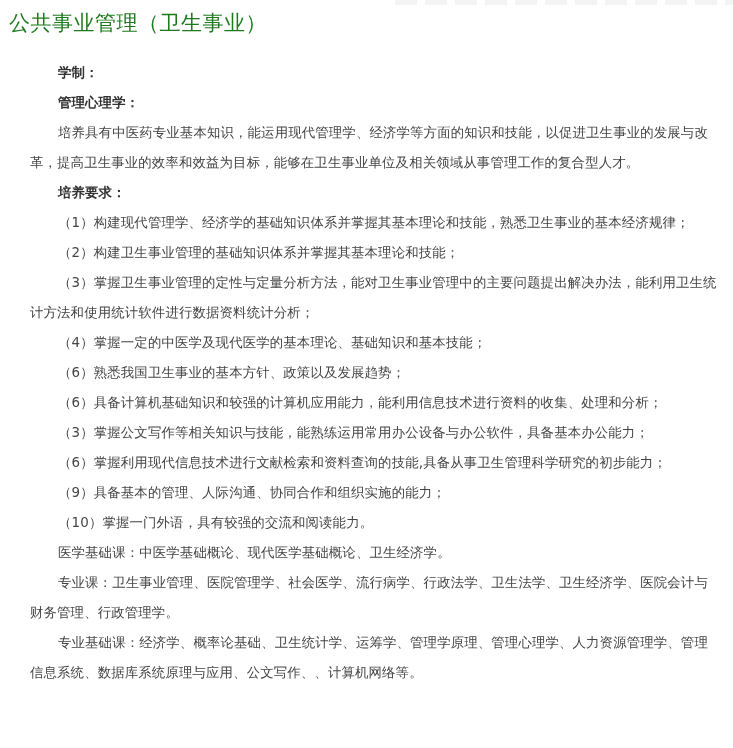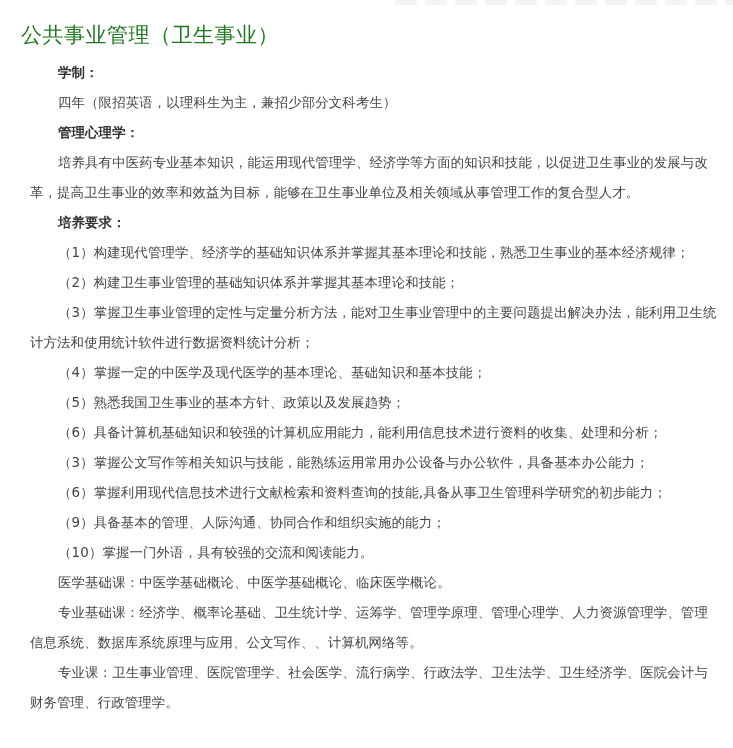--- a/index.html
+++ b/index.html
@@ -20,21 +20,21 @@
       left: 395px;
       width: 338px;
       height: 5px;
       background: repeating-linear-gradient(90deg, #f1f1f1 0 22px, #ffffff 22px 30px);
       opacity: 0.8;
     }
     .page-title {
       position: absolute;
       left: 9px;
       top: 8px;
-      margin: 12px;
+      margin: 0;
       font-size: 21px;
       font-weight: normal;
       color: #1f7a1f;
       letter-spacing: 0.5px;
       line-height: 30px;
       white-space: nowrap;
     }
     .content {
       position: absolute;
       left: 30px;
@@ -56,33 +56,32 @@
   </style>
 </head>
 <body>
 
 <div class="watermark-strip"></div>
 
 <h1 class="page-title">公共事业管理（卫生事业）</h1>
 
 <div class="content">
   <p class="heading">学制：</p>
-  <p>四年（限招英语，以理科生为主，兼招少部分文科考生）</p>
 
   <p class="heading">管理心理学：</p>
   <p>培养具有中医药专业基本知识，能运用现代管理学、经济学等方面的知识和技能，以促进卫生事业的发展与改革，提高卫生事业的效率和效益为目标，能够在卫生事业单位及相关领域从事管理工作的复合型人才。</p>
 
   <p class="heading">培养要求：</p>
   <p>（1）构建现代管理学、经济学的基础知识体系并掌握其基本理论和技能，熟悉卫生事业的基本经济规律；</p>
   <p>（2）构建卫生事业管理的基础知识体系并掌握其基本理论和技能；</p>
   <p>（3）掌握卫生事业管理的定性与定量分析方法，能对卫生事业管理中的主要问题提出解决办法，能利用卫生统计方法和使用统计软件进行数据资料统计分析；</p>
   <p>（4）掌握一定的中医学及现代医学的基本理论、基础知识和基本技能；</p>
-  <p>（5）熟悉我国卫生事业的基本方针、政策以及发展趋势；</p>
+  <p>（6）熟悉我国卫生事业的基本方针、政策以及发展趋势；</p>
   <p>（6）具备计算机基础知识和较强的计算机应用能力，能利用信息技术进行资料的收集、处理和分析；</p>
   <p>（3）掌握公文写作等相关知识与技能，能熟练运用常用办公设备与办公软件，具备基本办公能力；</p>
   <p>（6）掌握利用现代信息技术进行文献检索和资料查询的技能,具备从事卫生管理科学研究的初步能力；</p>
   <p>（9）具备基本的管理、人际沟通、协同合作和组织实施的能力；</p>
   <p>（10）掌握一门外语，具有较强的交流和阅读能力。</p>
 
-  <p>医学基础课：中医学基础概论、中医学基础概论、临床医学概论。</p>
+  <p>医学基础课：中医学基础概论、现代医学基础概论、卫生经济学。</p>
+  <p>专业课：卫生事业管理、医院管理学、社会医学、流行病学、行政法学、卫生法学、卫生经济学、医院会计与财务管理、行政管理学。</p>
   <p>专业基础课：经济学、概率论基础、卫生统计学、运筹学、管理学原理、管理心理学、人力资源管理学、管理信息系统、数据库系统原理与应用、公文写作、、计算机网络等。</p>
-  <p>专业课：卫生事业管理、医院管理学、社会医学、流行病学、行政法学、卫生法学、卫生经济学、医院会计与财务管理、行政管理学。</p>
 </div>
 
 </body></html>

